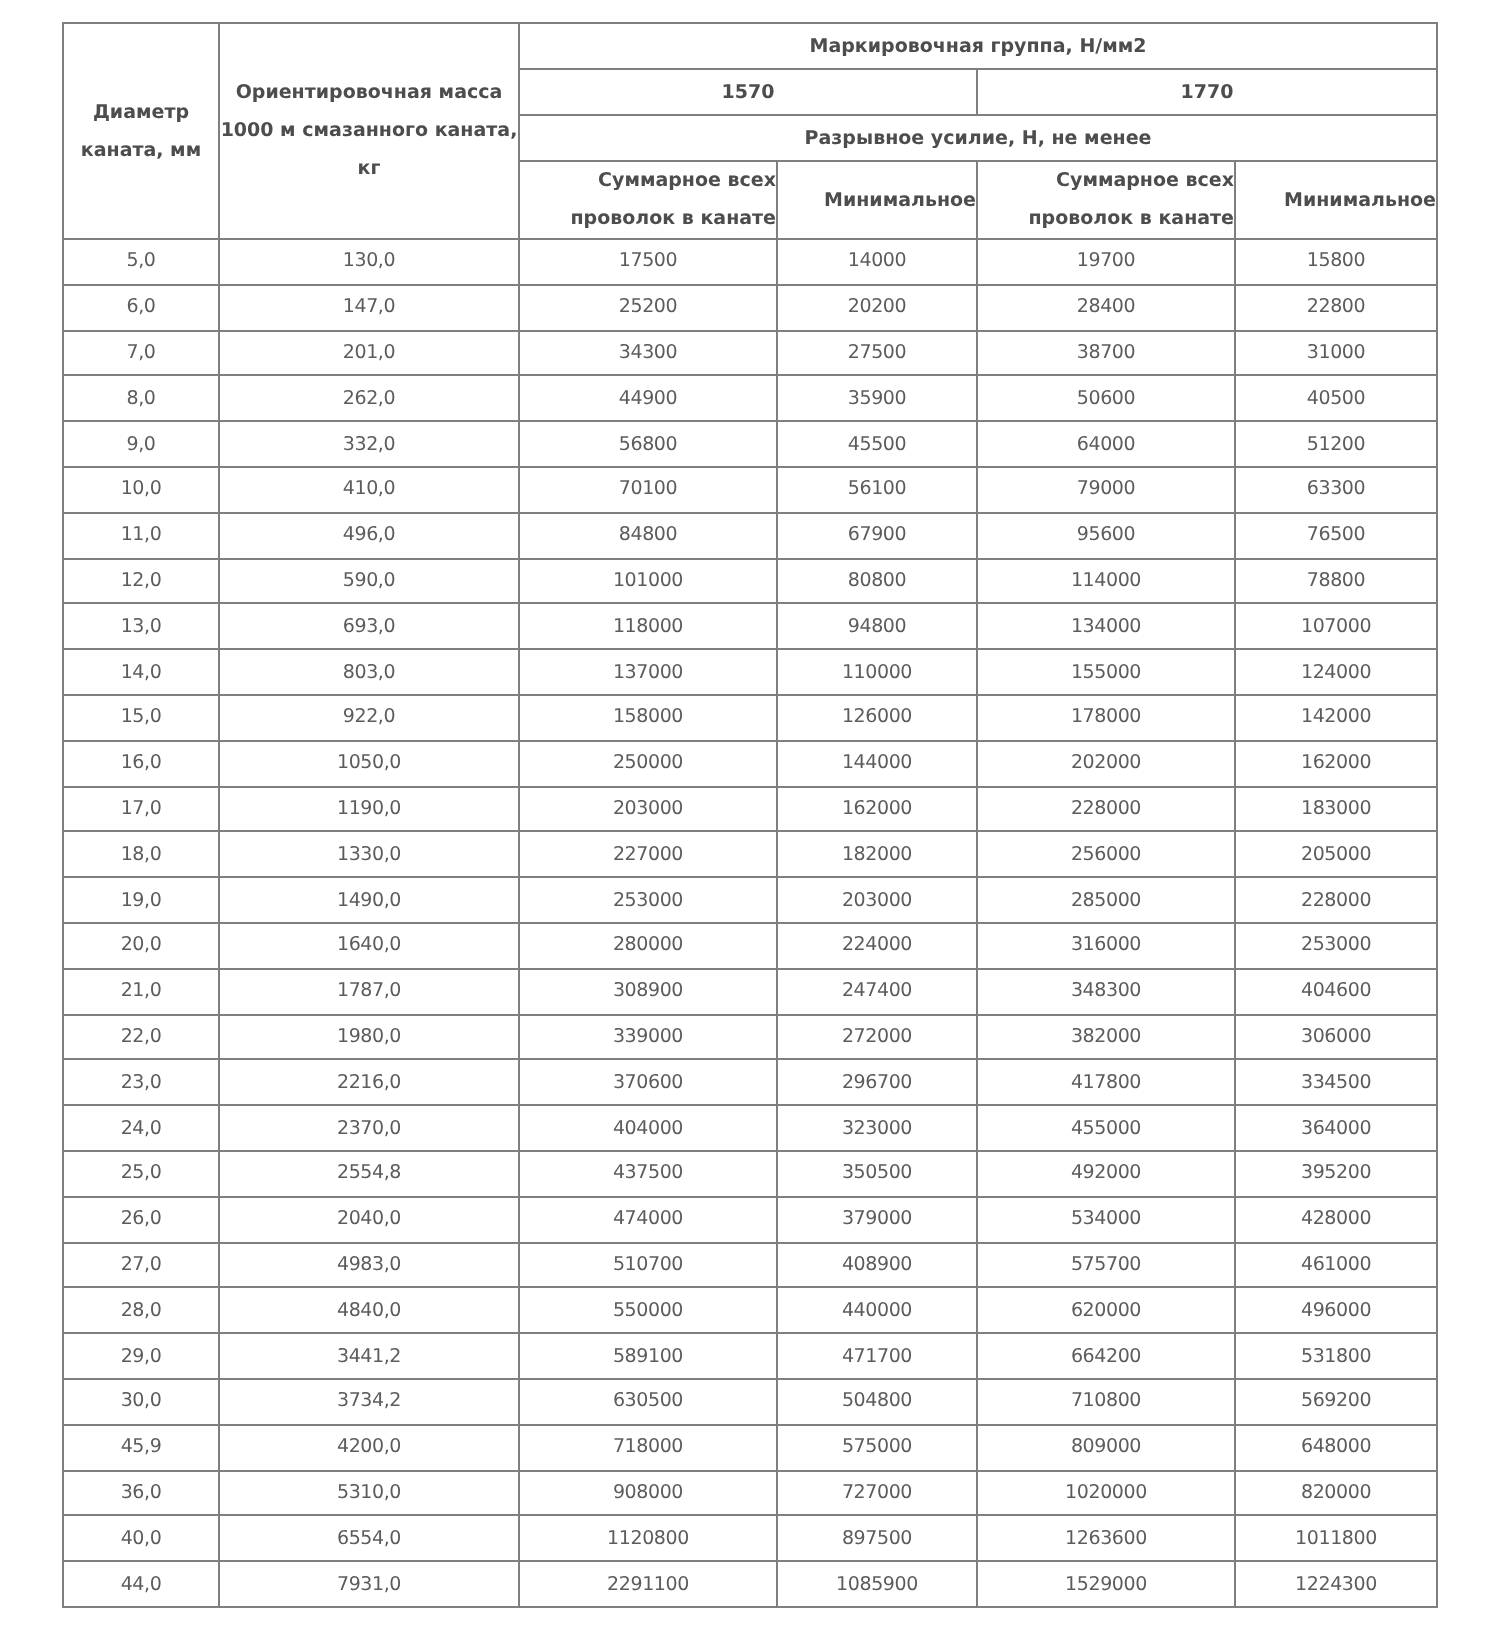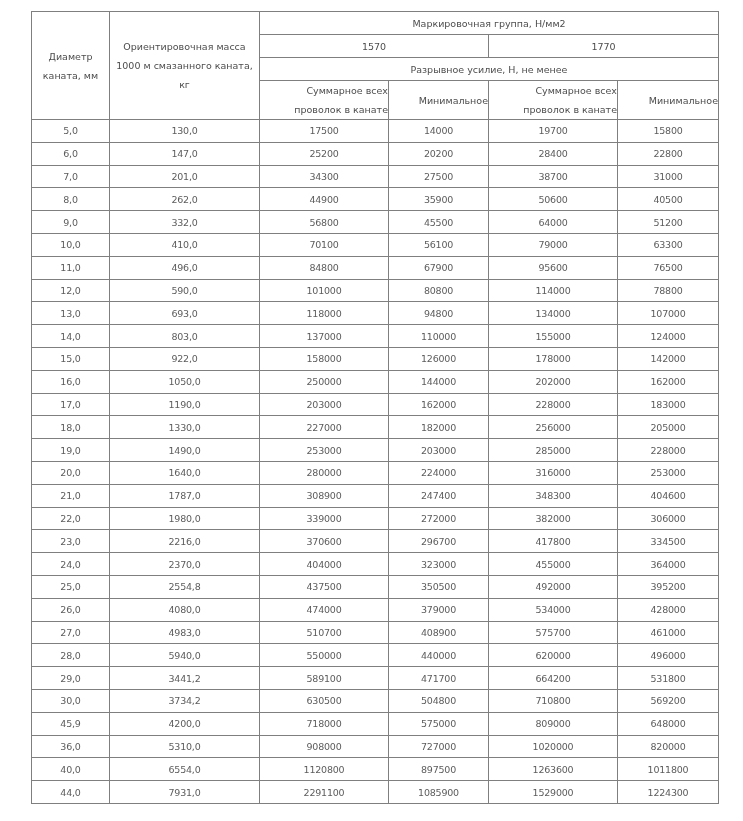--- a/index.html
+++ b/index.html
@@ -23,21 +23,21 @@
     border-collapse: collapse;
     table-layout: fixed;
   }
   table.spec th, table.spec td {
     border: 1px solid #7f7f7f;
     text-align: center;
     vertical-align: middle;
     padding: 0;
   }
   table.spec th {
-    font-weight: normal;
+    font-weight: bold;
     font-size: 9.5px;
     color: #4d4d4d;
     line-height: 19px;
   }
   table.spec td {
     font-size: 9.5px;
     font-weight: normal;
     color: #5c5c5c;
     height: 21.8px;
     letter-spacing: -0.2px;
@@ -247,37 +247,37 @@
       <tr>
         <td>25,0</td>
         <td>2554,8</td>
         <td>437500</td>
         <td>350500</td>
         <td>492000</td>
         <td>395200</td>
       </tr>
       <tr>
         <td>26,0</td>
-        <td>4080,0</td>
+        <td>2040,0</td>
         <td>474000</td>
         <td>379000</td>
         <td>534000</td>
         <td>428000</td>
       </tr>
       <tr>
         <td>27,0</td>
         <td>4983,0</td>
         <td>510700</td>
         <td>408900</td>
         <td>575700</td>
         <td>461000</td>
       </tr>
       <tr>
         <td>28,0</td>
-        <td>5940,0</td>
+        <td>4840,0</td>
         <td>550000</td>
         <td>440000</td>
         <td>620000</td>
         <td>496000</td>
       </tr>
       <tr>
         <td>29,0</td>
         <td>3441,2</td>
         <td>589100</td>
         <td>471700</td>

